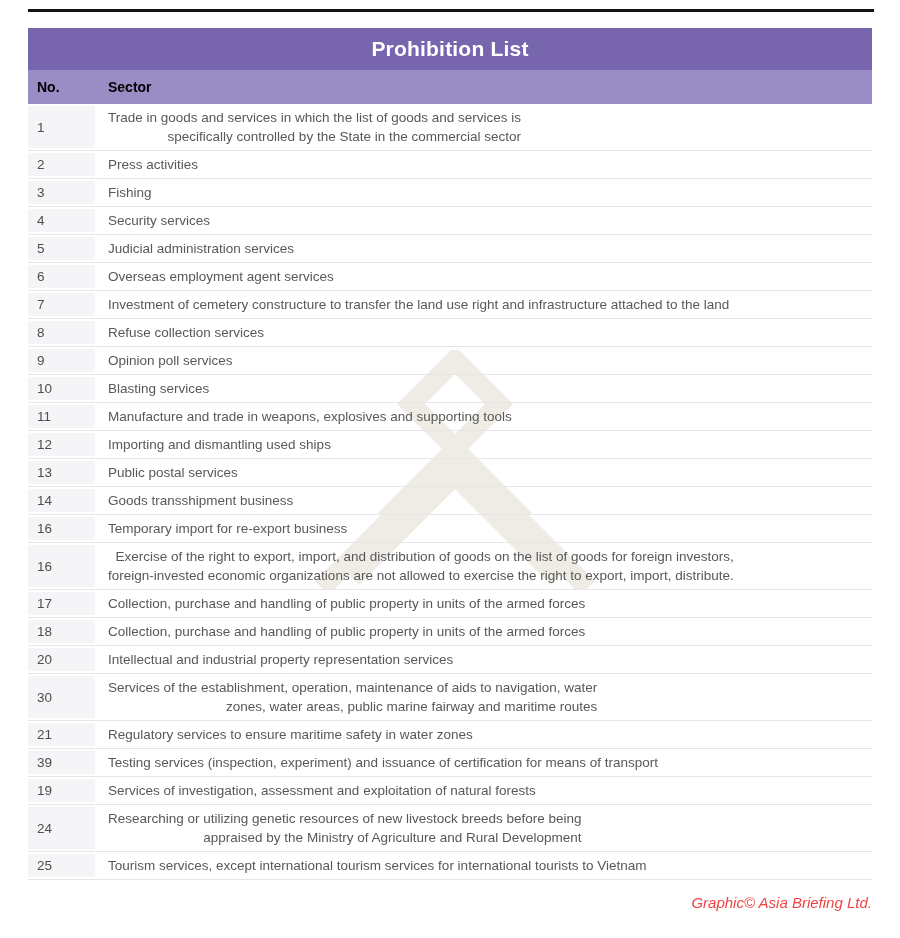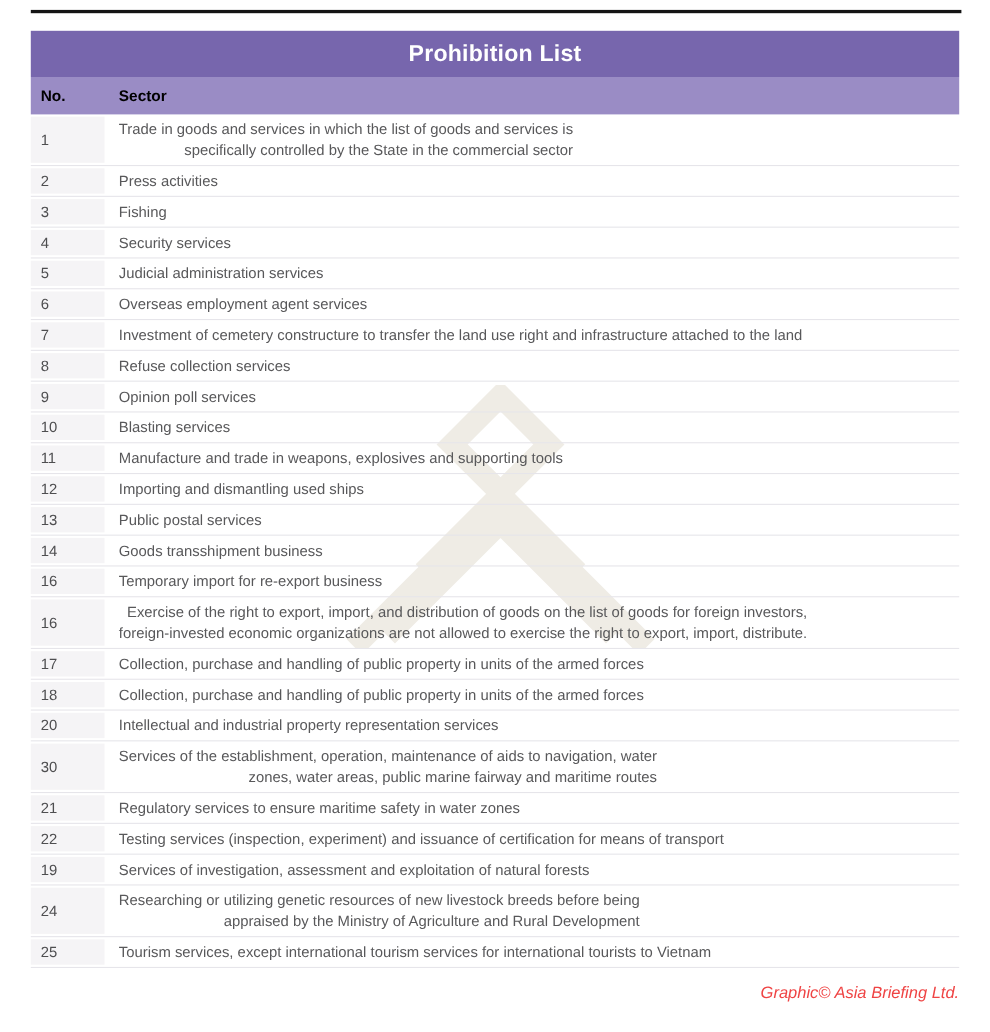--- a/index.html
+++ b/index.html
@@ -187,21 +187,21 @@
       <div class="row tall">
         <div class="num">30</div>
         <div class="sec">Services of the establishment, operation, maintenance of aids to navigation, water
 zones, water areas, public marine fairway and maritime routes</div>
       </div>
       <div class="row single">
         <div class="num">21</div>
         <div class="sec">Regulatory services to ensure maritime safety in water zones</div>
       </div>
       <div class="row single">
-        <div class="num">22</div>
+        <div class="num">39</div>
         <div class="sec">Testing services (inspection, experiment) and issuance of certification for means of transport</div>
       </div>
       <div class="row single">
         <div class="num">19</div>
         <div class="sec">Services of investigation, assessment and exploitation of natural forests</div>
       </div>
       <div class="row tall">
         <div class="num">24</div>
         <div class="sec">Researching or utilizing genetic resources of new livestock breeds before being
 appraised by the Ministry of Agriculture and Rural Development</div>

